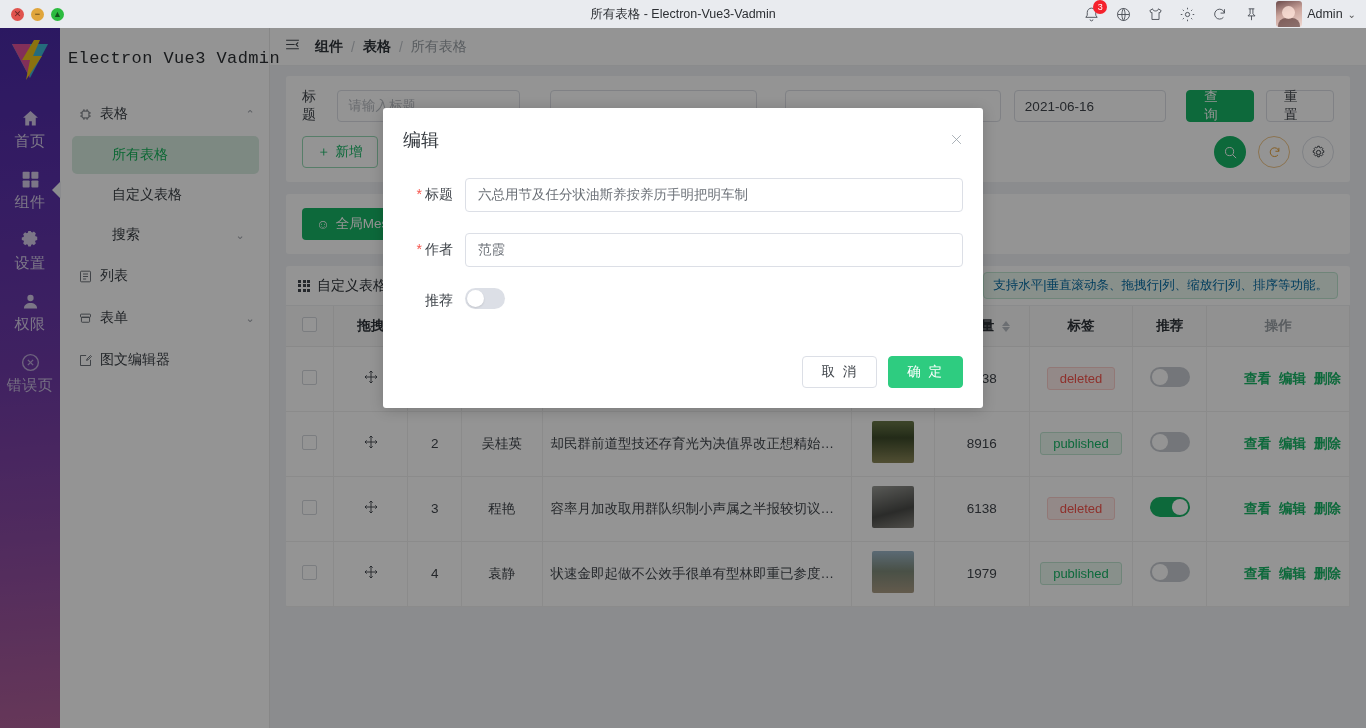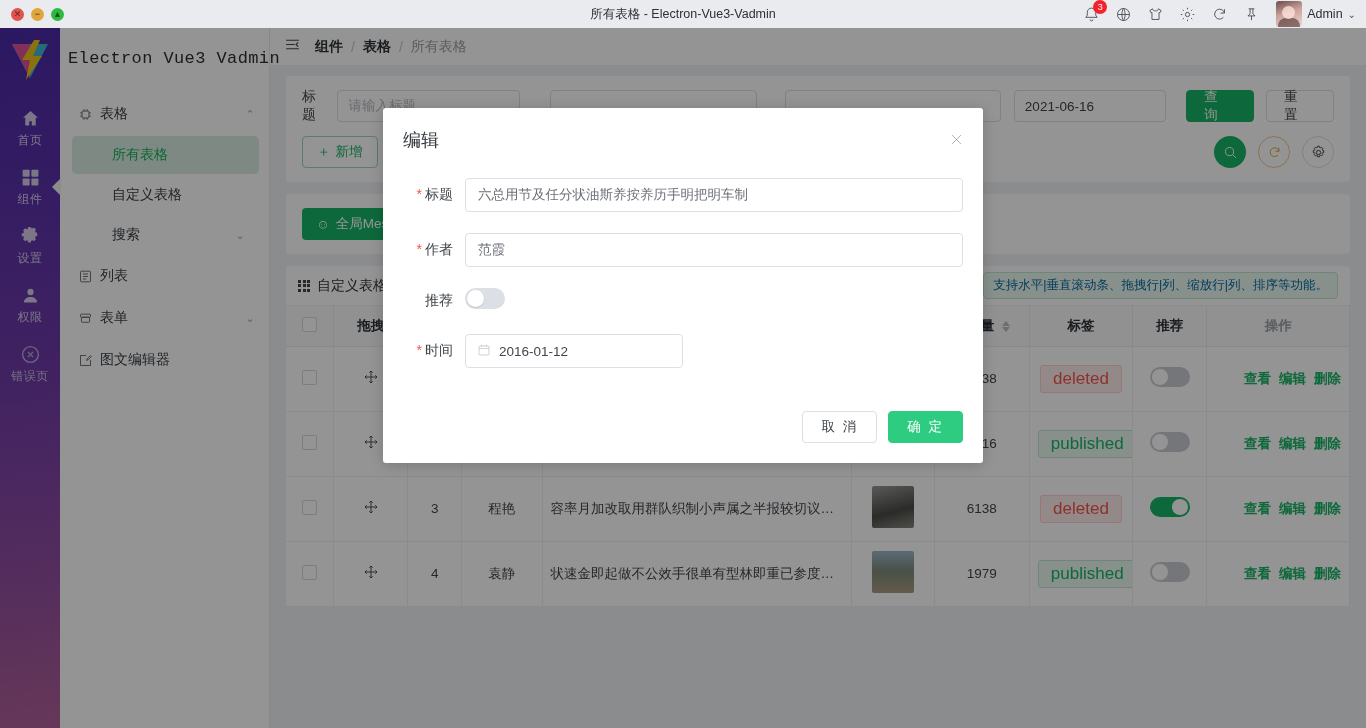--- a/index.html
+++ b/index.html
@@ -65,21 +65,21 @@
     display: flex; flex-direction: column; align-items: center;
     padding-top: 10px; z-index: 30;
   }
   .logo { width: 44px; height: 44px; margin-bottom: 16px; }
   .rail-item {
     width: 60px; padding: 9px 0 8px; display: flex; flex-direction: column;
     align-items: center; gap: 3px; position: relative; cursor: pointer;
   }
   .rail-ico { width: 22px; height: 22px; display: flex; align-items: center; justify-content: center; }
   .rail-ico svg { width: 21px; height: 21px; fill: #d6cce8; }
-  .rail-label { font-size: 12px; color: #d8cfe9; letter-spacing: .5px; }
+  .rail-label { font-size: 15px; color: #d8cfe9; letter-spacing: .5px; }
   .rail-item.active::after {
     content: ""; position: absolute; right: -1px; top: 50%; transform: translateY(-50%);
     width: 0; height: 0; border-top: 9px solid transparent; border-bottom: 9px solid transparent;
     border-right: 9px solid #f0f2f5;
   }
   .rail-item.dim .rail-ico svg { fill: #c3b6da; opacity: .85; }
   .rail-item.dim .rail-label { color: #cabfe0; }
 
   
   .subnav {
@@ -205,21 +205,21 @@
     overflow: hidden; white-space: nowrap; text-overflow: ellipsis;
   }
   td.left { text-align: left; }
   .cbox { width: 15px; height: 15px; border: 1px solid #d4d7dc; border-radius: 2px; display:inline-block; background:#fff;}
   .drag-ico svg { width: 16px; height: 16px; stroke: #41464c; fill: none; stroke-width: 1.4; }
   .thumb { width: 42px; height: 42px; border-radius: 2px; display: inline-block; }
   .th1 { background: linear-gradient(150deg,#7b7b79,#3d3b38 55%,#6d6a63); }
   .th2 { background: linear-gradient(180deg,#6b7a4a 0%,#3d4a2a 40%,#8b8758 100%); }
   .th3 { background: linear-gradient(165deg,#9a9b96,#4a4b48 60%,#88867f); }
   .th4 { background: linear-gradient(180deg,#9db7c9 0%,#7f8b7a 48%,#ab9c84 100%); }
-  .pill { font-size: 17px; border-radius: 3px; padding: 3px 12px; display: inline-block; }
+  .pill { font-size: 13px; border-radius: 3px; padding: 3px 12px; display: inline-block; }
   .pill-del { color: #f5544c; background: #fdeceb; border: 1px solid #fbcfcc; }
   .pill-pub { color: #18b566; background: #eaf8f0; border: 1px solid #bfe6d1; }
   .sw {
     width: 40px; height: 20px; border-radius: 10px; background: #c8ccd2;
     position: relative; display: inline-block; cursor: pointer;
   }
   .sw i { position: absolute; top: 2px; left: 2px; width: 16px; height: 16px;
           border-radius: 50%; background: #fff; display:block; }
   .sw.on { background: #18b566; }
   .sw.on i { left: 22px; }
@@ -671,36 +671,20 @@
         </div>
       </div>
       <div class="form-row">
         <div class="form-label">
           <span>推荐</span>
         </div>
         <div class="form-ctrl">
           <span class="sw-big"><i></i></span>
         </div>
       </div>
-      <div class="form-row">
-        <div class="form-label">
-          <span class="req">*</span><span>时间</span>
-        </div>
-        <div class="form-ctrl">
-          <div class="finput date">
-            <span class="cal-ico">
-              <svg viewBox="0 0 24 24">
-                  <rect x="3.5" y="5" width="17" height="15.5" rx="1.5"></rect>
-                  <path d="M3.5 9.5h17M8 3v4M16 3v4"></path>
-                </svg>
-            </span>
-            <span>2016-01-12</span>
-          </div>
-        </div>
-      </div>
     </div>
     <div class="modal-foot">
       <div class="mbtn mbtn-cancel">取 消</div>
       <div class="mbtn mbtn-ok">确 定</div>
     </div>
   </div>
 
 </div>
 
 </body></html>

